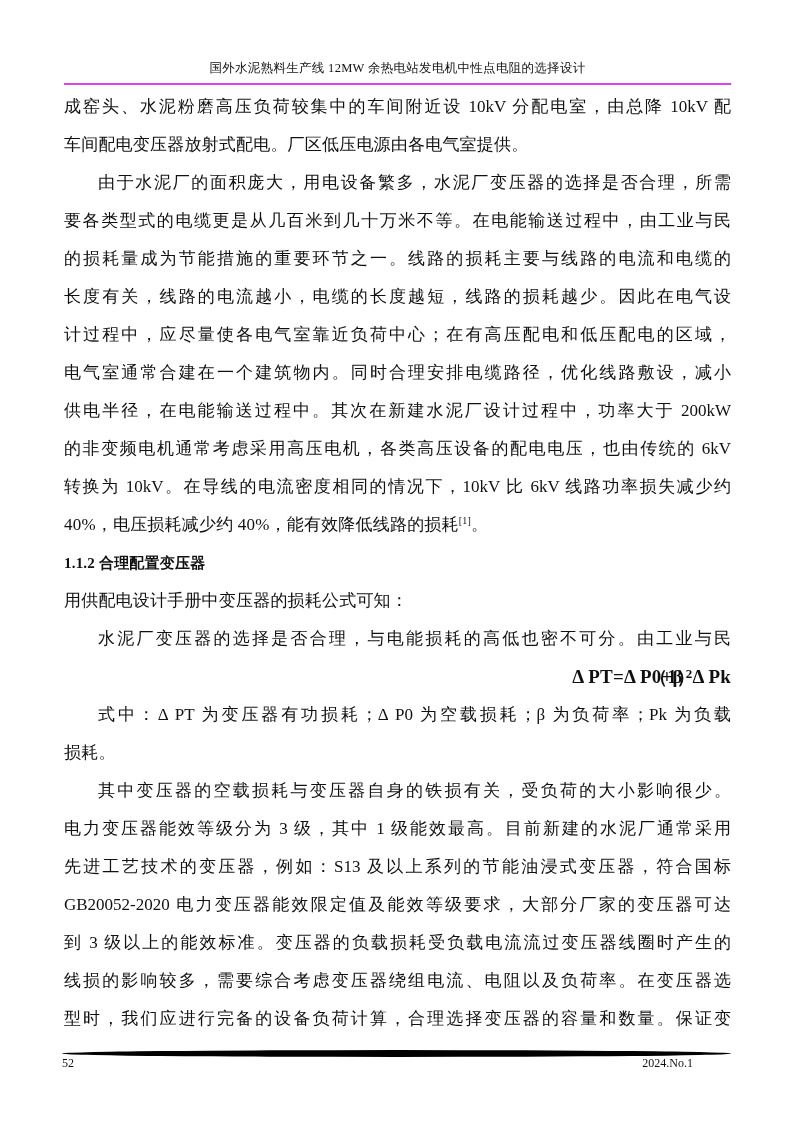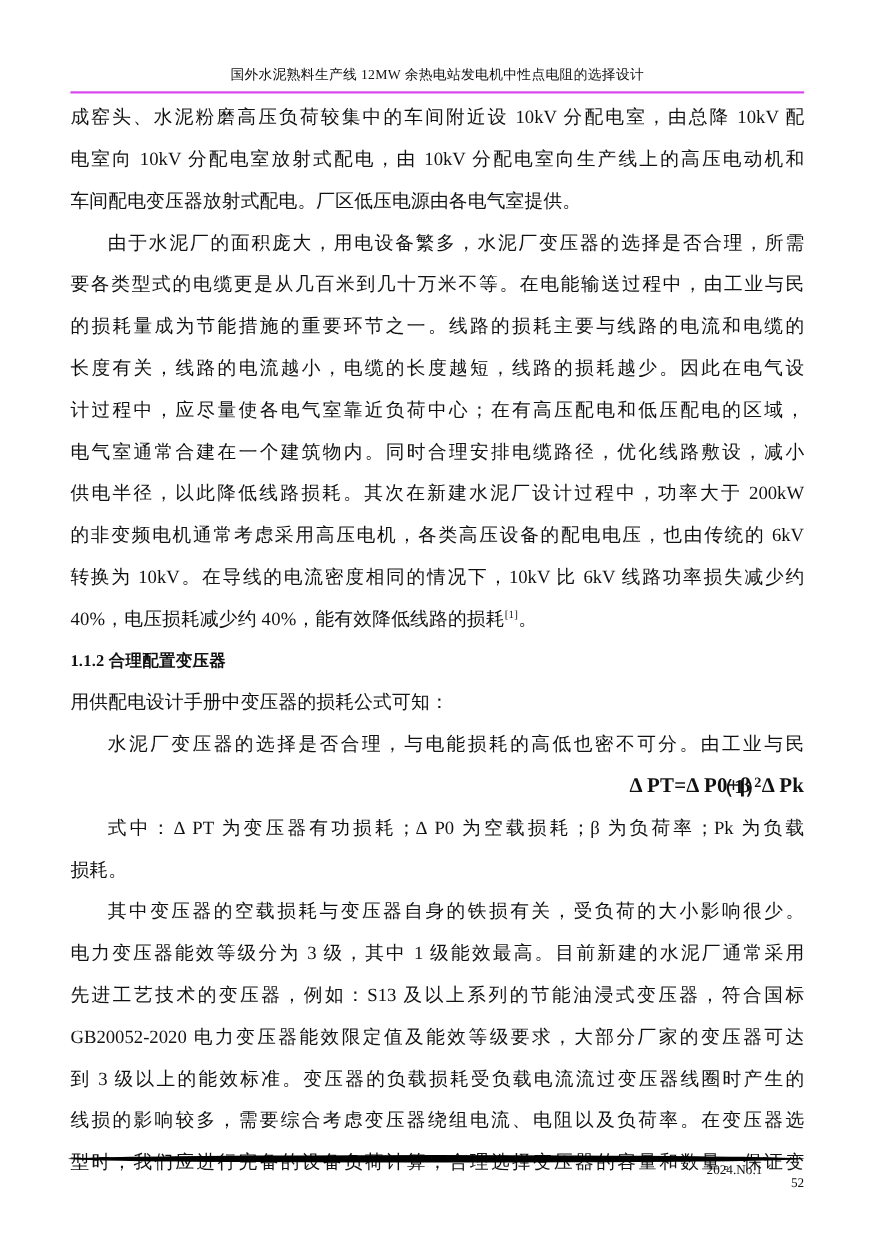--- a/index.html
+++ b/index.html
@@ -76,46 +76,44 @@
   }
   .footer-row {
     position: absolute;
     left: 62px; top: 1056px;
     width: 669px;
     font-size: 12px;
     line-height: 15px;
   }
   .footer-page-number {
     display: block;
-    text-align: right;
-    margin-top: 12px;
+    text-align: left;
   }
   .footer-issue {
     position: absolute;
     right: 38px; top: 0;
   }
 </style>
 </head>
 <body>
 
 <div class="page-header">
   <span>国外水泥熟料生产线 12MW 余热电站发电机中性点电阻的选择设计</span>
 </div>
 
 <div class="body-lines">
     <div class="line justify">成窑头、水泥粉磨高压负荷较集中的车间附近设 10kV 分配电室，由总降 10kV 配</div>
-    <div class="line justify">电室向 10kV 分配电室放射式配电，由 10kV 分配电室向生产线上的高压电动机和</div>
     <div class="line">车间配电变压器放射式配电。厂区低压电源由各电气室提供。</div>
     <div class="line indent justify">由于水泥厂的面积庞大，用电设备繁多，水泥厂变压器的选择是否合理，所需</div>
     <div class="line justify">要各类型式的电缆更是从几百米到几十万米不等。在电能输送过程中，由工业与民</div>
     <div class="line justify">的损耗量成为节能措施的重要环节之一。线路的损耗主要与线路的电流和电缆的</div>
     <div class="line justify">长度有关，线路的电流越小，电缆的长度越短，线路的损耗越少。因此在电气设</div>
     <div class="line justify">计过程中，应尽量使各电气室靠近负荷中心；在有高压配电和低压配电的区域，</div>
     <div class="line justify">电气室通常合建在一个建筑物内。同时合理安排电缆路径，优化线路敷设，减小</div>
-    <div class="line justify">供电半径，以此降低线路损耗。其次在新建水泥厂设计过程中，功率大于 200kW</div>
+    <div class="line justify">供电半径，在电能输送过程中。其次在新建水泥厂设计过程中，功率大于 200kW</div>
     <div class="line justify">的非变频电机通常考虑采用高压电机，各类高压设备的配电电压，也由传统的 6kV</div>
     <div class="line justify">转换为 10kV。在导线的电流密度相同的情况下，10kV 比 6kV 线路功率损失减少约</div>
     <div class="line"><span>40%，电压损耗减少约 40%，能有效降低线路的损耗</span><sup class="refsup">[1]</sup><span>。</span></div>
     <div class="line heading">1.1.2 合理配置变压器</div>
     <div class="line">用供配电设计手册中变压器的损耗公式可知：</div>
     <div class="line indent justify">水泥厂变压器的选择是否合理，与电能损耗的高低也密不可分。由工业与民</div>
     <div class="line formula-line"><span>Δ PT=Δ P0+β<sup class="formula-sup">2</sup>Δ Pk</span><span class="eq-num">（1）</span></div>
     <div class="line indent justify">式中：Δ PT 为变压器有功损耗；Δ P0 为空载损耗；β 为负荷率；Pk 为负载</div>
     <div class="line">损耗。</div>
     <div class="line indent justify">其中变压器的空载损耗与变压器自身的铁损有关，受负荷的大小影响很少。</div>

